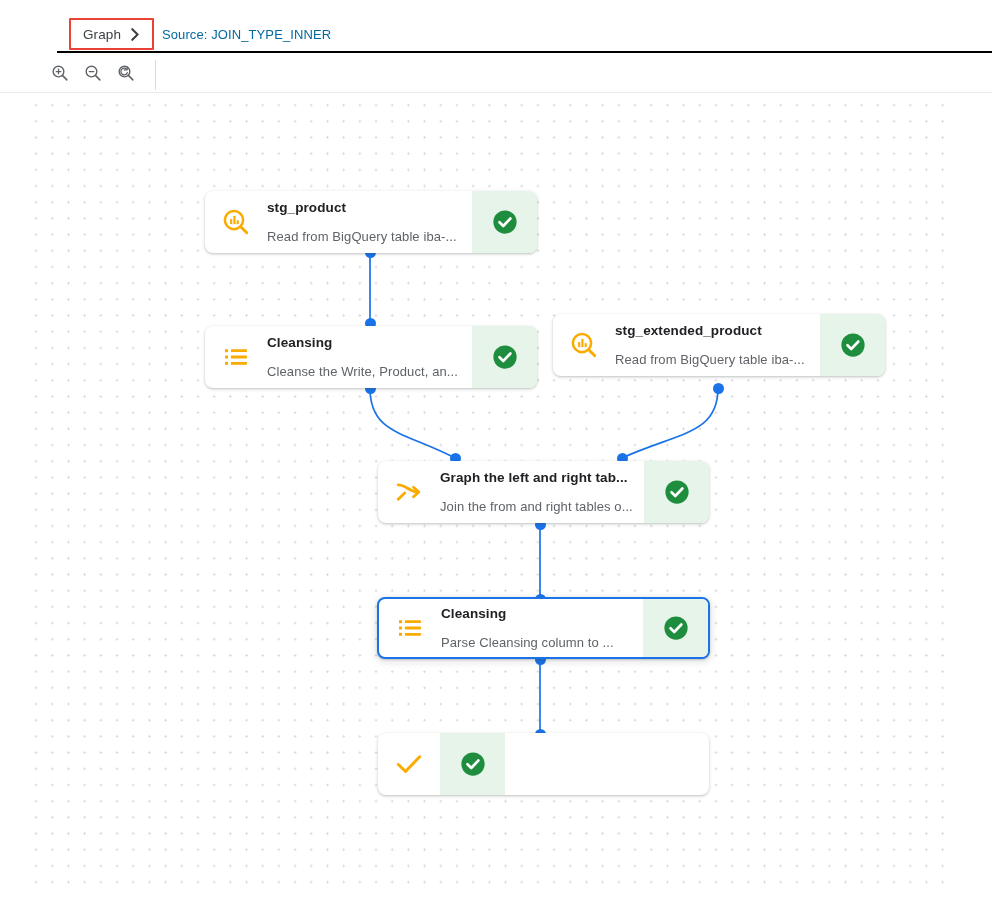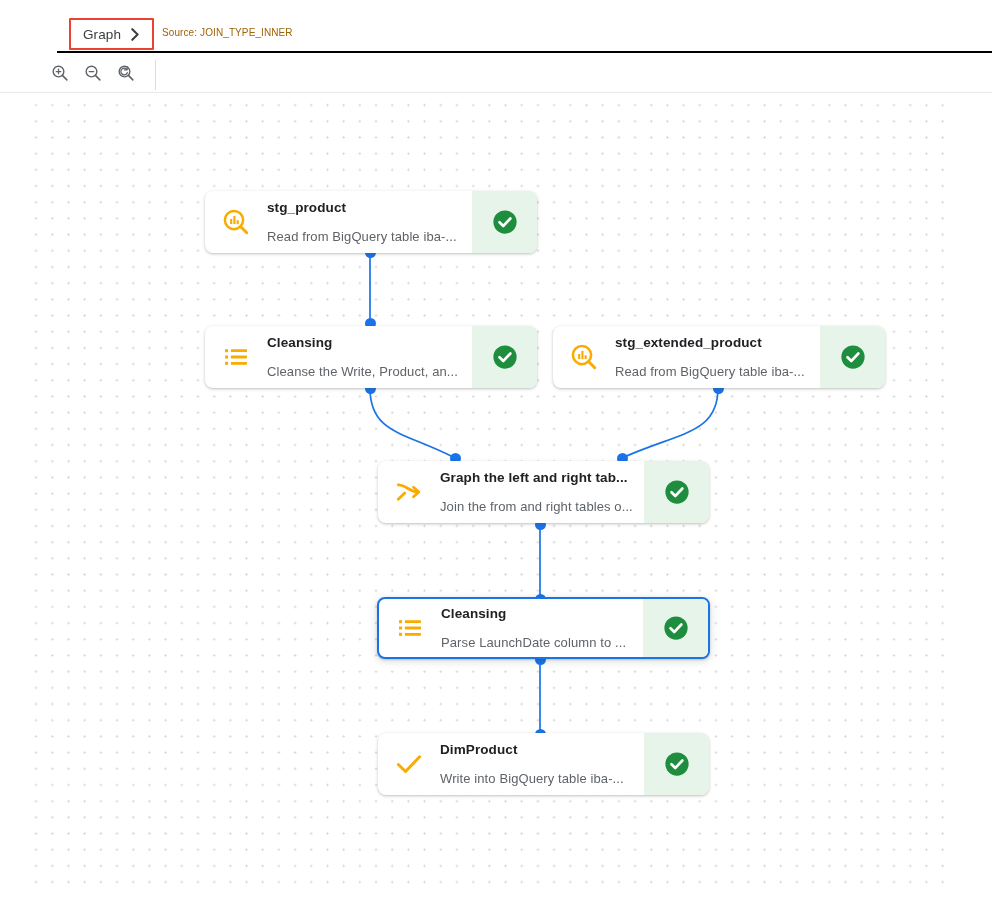--- a/index.html
+++ b/index.html
@@ -41,22 +41,22 @@
   #breadcrumb-chevron {
     margin-left: 9px;
     display: flex;
     align-items: center;
     color: #3c4043;
   }
   #breadcrumb-chevron svg { display: block; }
   #source-label {
     position: absolute;
     left: 105px; top: 27px;
-    font-size: 10px;
-    color: #a16207;
+    font-size: 13px;
+    color: #0369a1;
     letter-spacing: .1px;
     white-space: nowrap;
   }
 
   
   #toolbar {
     position: absolute;
     left: 0; top: 53px;
     width: 992px; height: 40px;
     background: #ffffff;
@@ -294,21 +294,21 @@
       <div class="node-subtitle">Cleanse the Write, Product, an...</div>
     </div>
     <div class="node-status">
       <svg width="30" height="30" viewBox="0 0 24 24">
         <circle cx="12" cy="12" r="9.3" fill="#1e8e3e"></circle>
         <path d="M7.6 12.2 L10.6 15.2 L16.3 9.2" fill="none" stroke="#ffffff" stroke-width="2.1" stroke-linecap="round" stroke-linejoin="round"></path>
       </svg>
     </div>
   </div>
 
-  <div class="node" style="left:528px; top:232px; width:332px;">
+  <div class="node" style="left:528px; top:220px; width:332px;">
     <div class="node-icon">
       <svg width="30" height="30" viewBox="0 0 24 24">
         <circle cx="10.4" cy="10.4" r="7.3" fill="none" stroke="#f9ab00" stroke-width="2"></circle>
         <line x1="15.7" y1="15.7" x2="20.6" y2="20.6" stroke="#f9ab00" stroke-width="2.3" stroke-linecap="round"></line>
         <rect x="7.3" y="9.6" width="1.7" height="4.1" fill="#f9ab00"></rect>
         <rect x="9.9" y="7.1" width="1.7" height="6.6" fill="#f9ab00"></rect>
         <rect x="12.5" y="10.6" width="1.7" height="3.1" fill="#f9ab00"></rect>
       </svg>
     </div>
     <div class="node-text">
@@ -349,40 +349,36 @@
         <rect x="2.6" y="5.3" width="2.6" height="2.6" fill="#f9ab00"></rect>
         <rect x="2.6" y="10.7" width="2.6" height="2.6" fill="#f9ab00"></rect>
         <rect x="2.6" y="16.1" width="2.6" height="2.6" fill="#f9ab00"></rect>
         <rect x="7.6" y="5.4" width="13.8" height="2.4" rx="0.5" fill="#f9ab00"></rect>
         <rect x="7.6" y="10.8" width="13.8" height="2.4" rx="0.5" fill="#f9ab00"></rect>
         <rect x="7.6" y="16.2" width="13.8" height="2.4" rx="0.5" fill="#f9ab00"></rect>
       </svg>
     </div>
     <div class="node-text">
       <div class="node-title">Cleansing</div>
-      <div class="node-subtitle">Parse LaunchDate column to ...</div>
+      <div class="node-subtitle">Parse Cleansing column to ...</div>
     </div>
     <div class="node-status">
       <svg width="30" height="30" viewBox="0 0 24 24">
         <circle cx="12" cy="12" r="9.3" fill="#1e8e3e"></circle>
         <path d="M7.6 12.2 L10.6 15.2 L16.3 9.2" fill="none" stroke="#ffffff" stroke-width="2.1" stroke-linecap="round" stroke-linejoin="round"></path>
       </svg>
     </div>
   </div>
 
   <div class="node" style="left:353px; top:639px; width:331px;">
     <div class="node-icon">
       <svg width="32" height="32" viewBox="0 0 24 24">
         <path d="M4 12.4 L9.4 17.6 L20 6.6" fill="none" stroke="#f9ab00" stroke-width="2.2" stroke-linecap="round" stroke-linejoin="round"></path>
       </svg>
     </div>
-    <div class="node-text">
-      <div class="node-title">DimProduct</div>
-      <div class="node-subtitle">Write into BigQuery table iba-...</div>
-    </div>
     <div class="node-status">
       <svg width="30" height="30" viewBox="0 0 24 24">
         <circle cx="12" cy="12" r="9.3" fill="#1e8e3e"></circle>
         <path d="M7.6 12.2 L10.6 15.2 L16.3 9.2" fill="none" stroke="#ffffff" stroke-width="2.1" stroke-linecap="round" stroke-linejoin="round"></path>
       </svg>
     </div>
   </div>
 
 </div>
 

